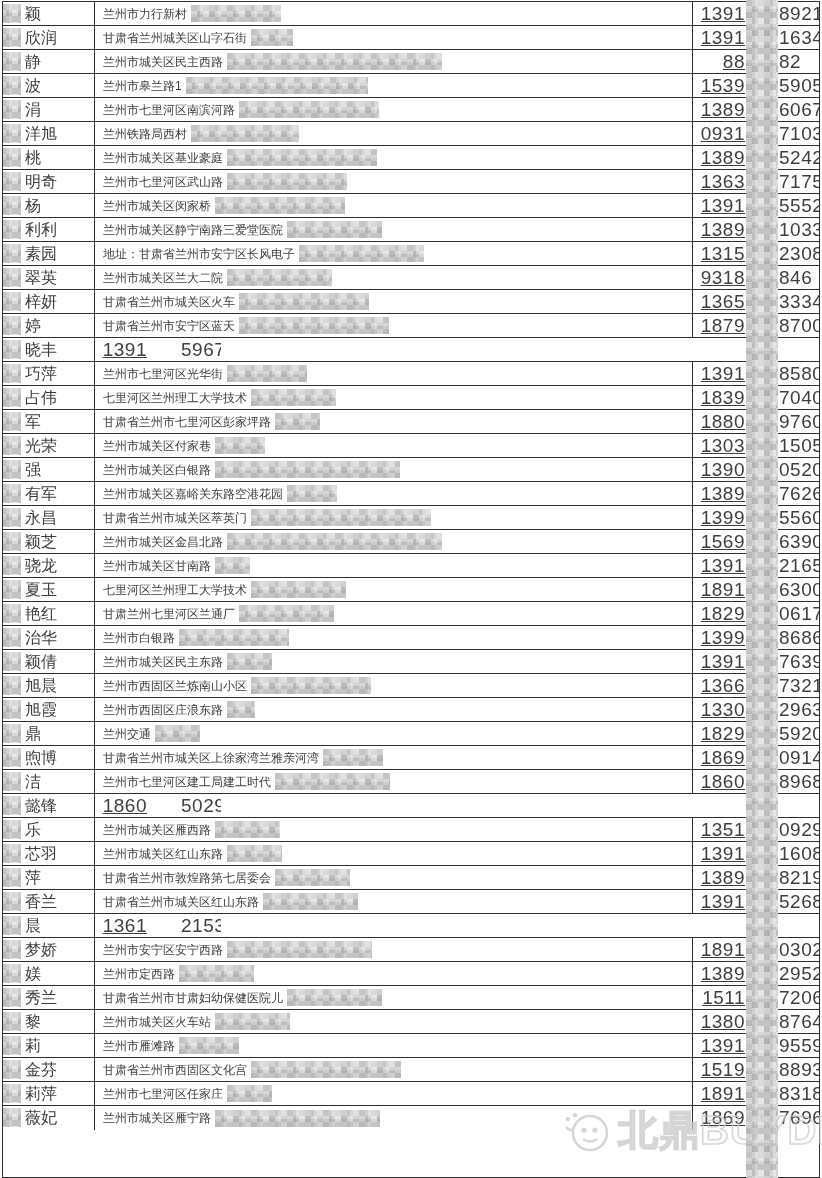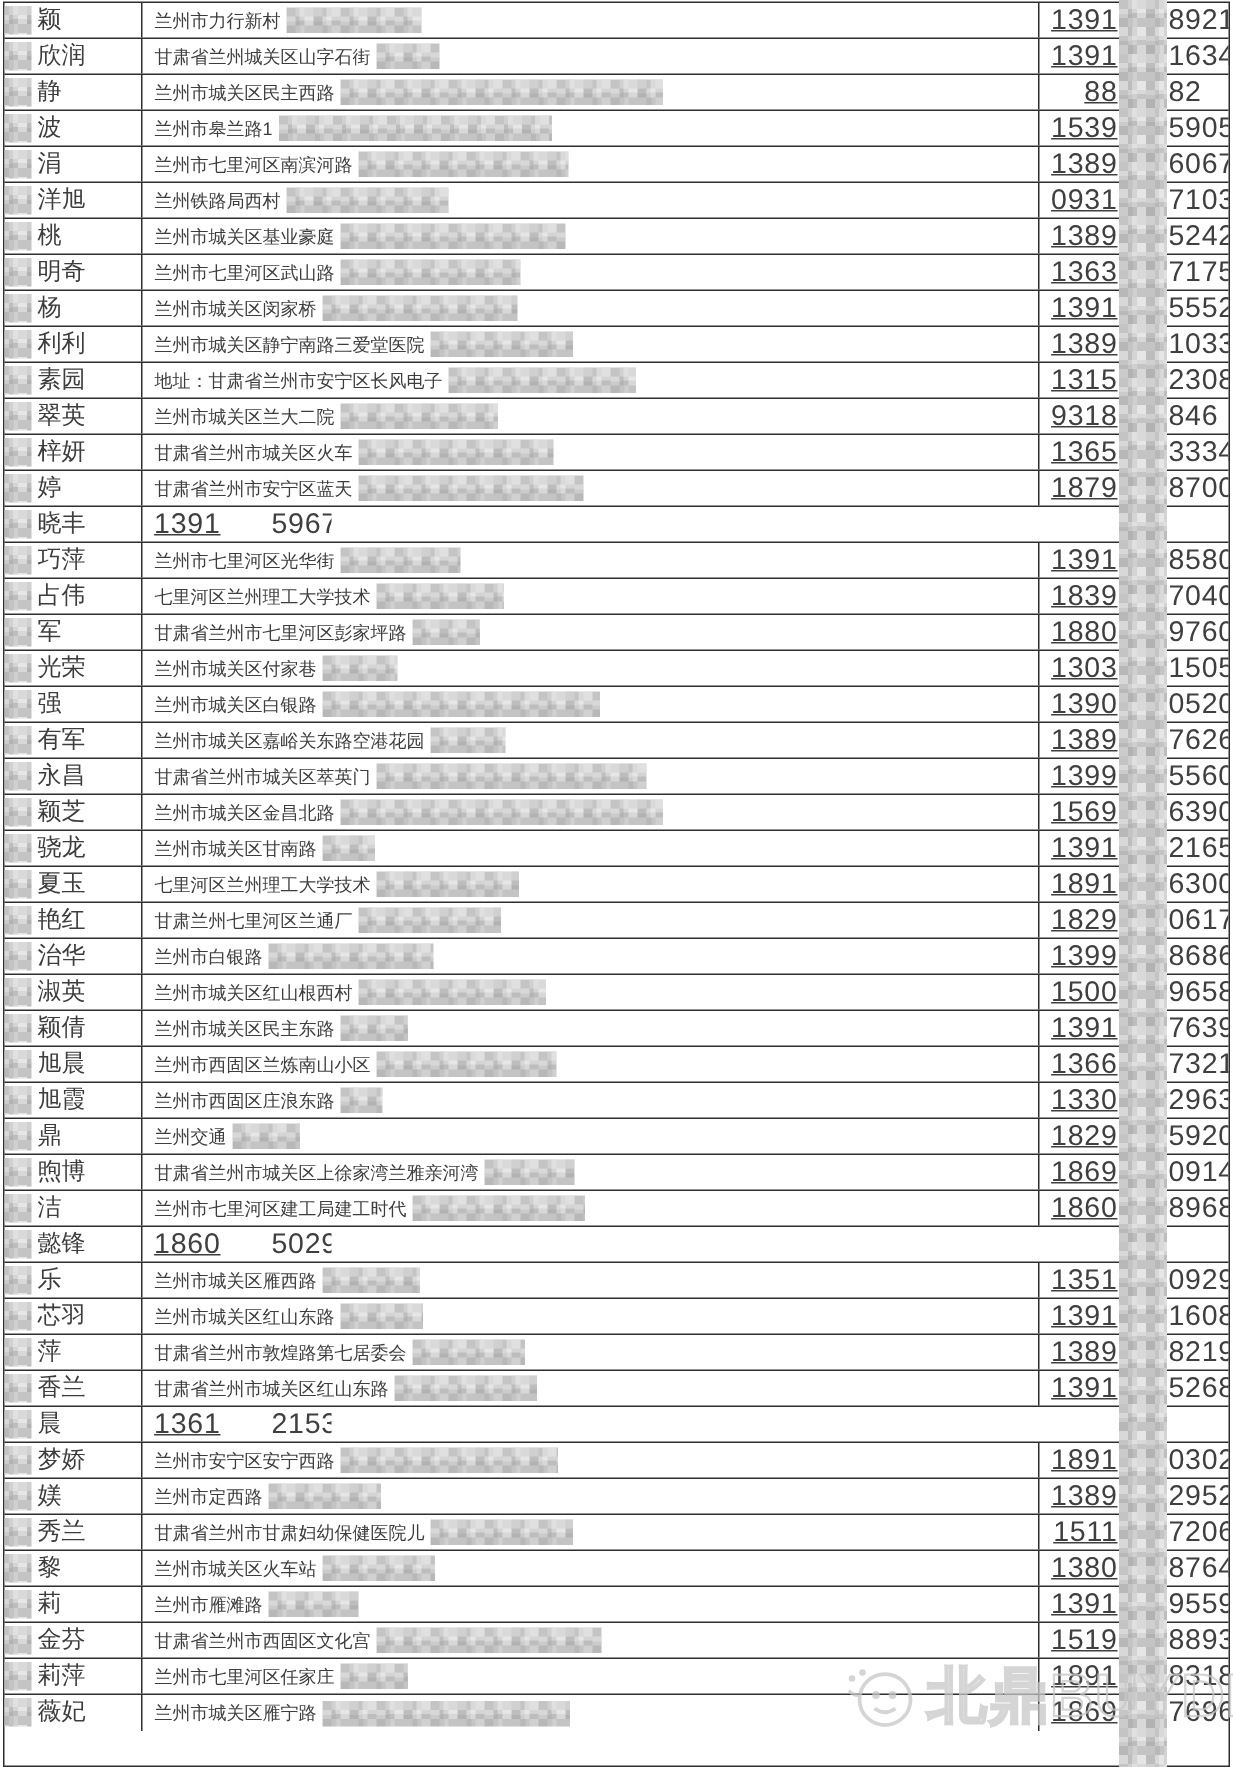--- a/index.html
+++ b/index.html
@@ -500,34 +500,20 @@
     <div class="cell addr-cell">
       <span class="addr-text">兰州市白银路</span>
       <span class="addr-mask mosaic" style="width: 110px;"></span>
     </div>
     <div class="cell phone-cell">
       <span class="phone-prefix">1399</span>
       <span class="phone-suffix">8686</span>
     </div>
   </div>
 
-  <div class="row">
-    <div class="cell name-cell">
-      <span class="name-mask mosaic"></span>
-      <span class="name-text">淑英</span>
-    </div>
-    <div class="cell addr-cell">
-      <span class="addr-text">兰州市城关区红山根西村</span>
-      <span class="addr-mask mosaic" style="width: 125px;"></span>
-    </div>
-    <div class="cell phone-cell">
-      <span class="phone-prefix">1500</span>
-      <span class="phone-suffix">9658</span>
-    </div>
-  </div>
 
   <div class="row">
     <div class="cell name-cell">
       <span class="name-mask mosaic"></span>
       <span class="name-text">颖倩</span>
     </div>
     <div class="cell addr-cell">
       <span class="addr-text">兰州市城关区民主东路</span>
       <span class="addr-mask mosaic" style="width: 45px;"></span>
     </div>

